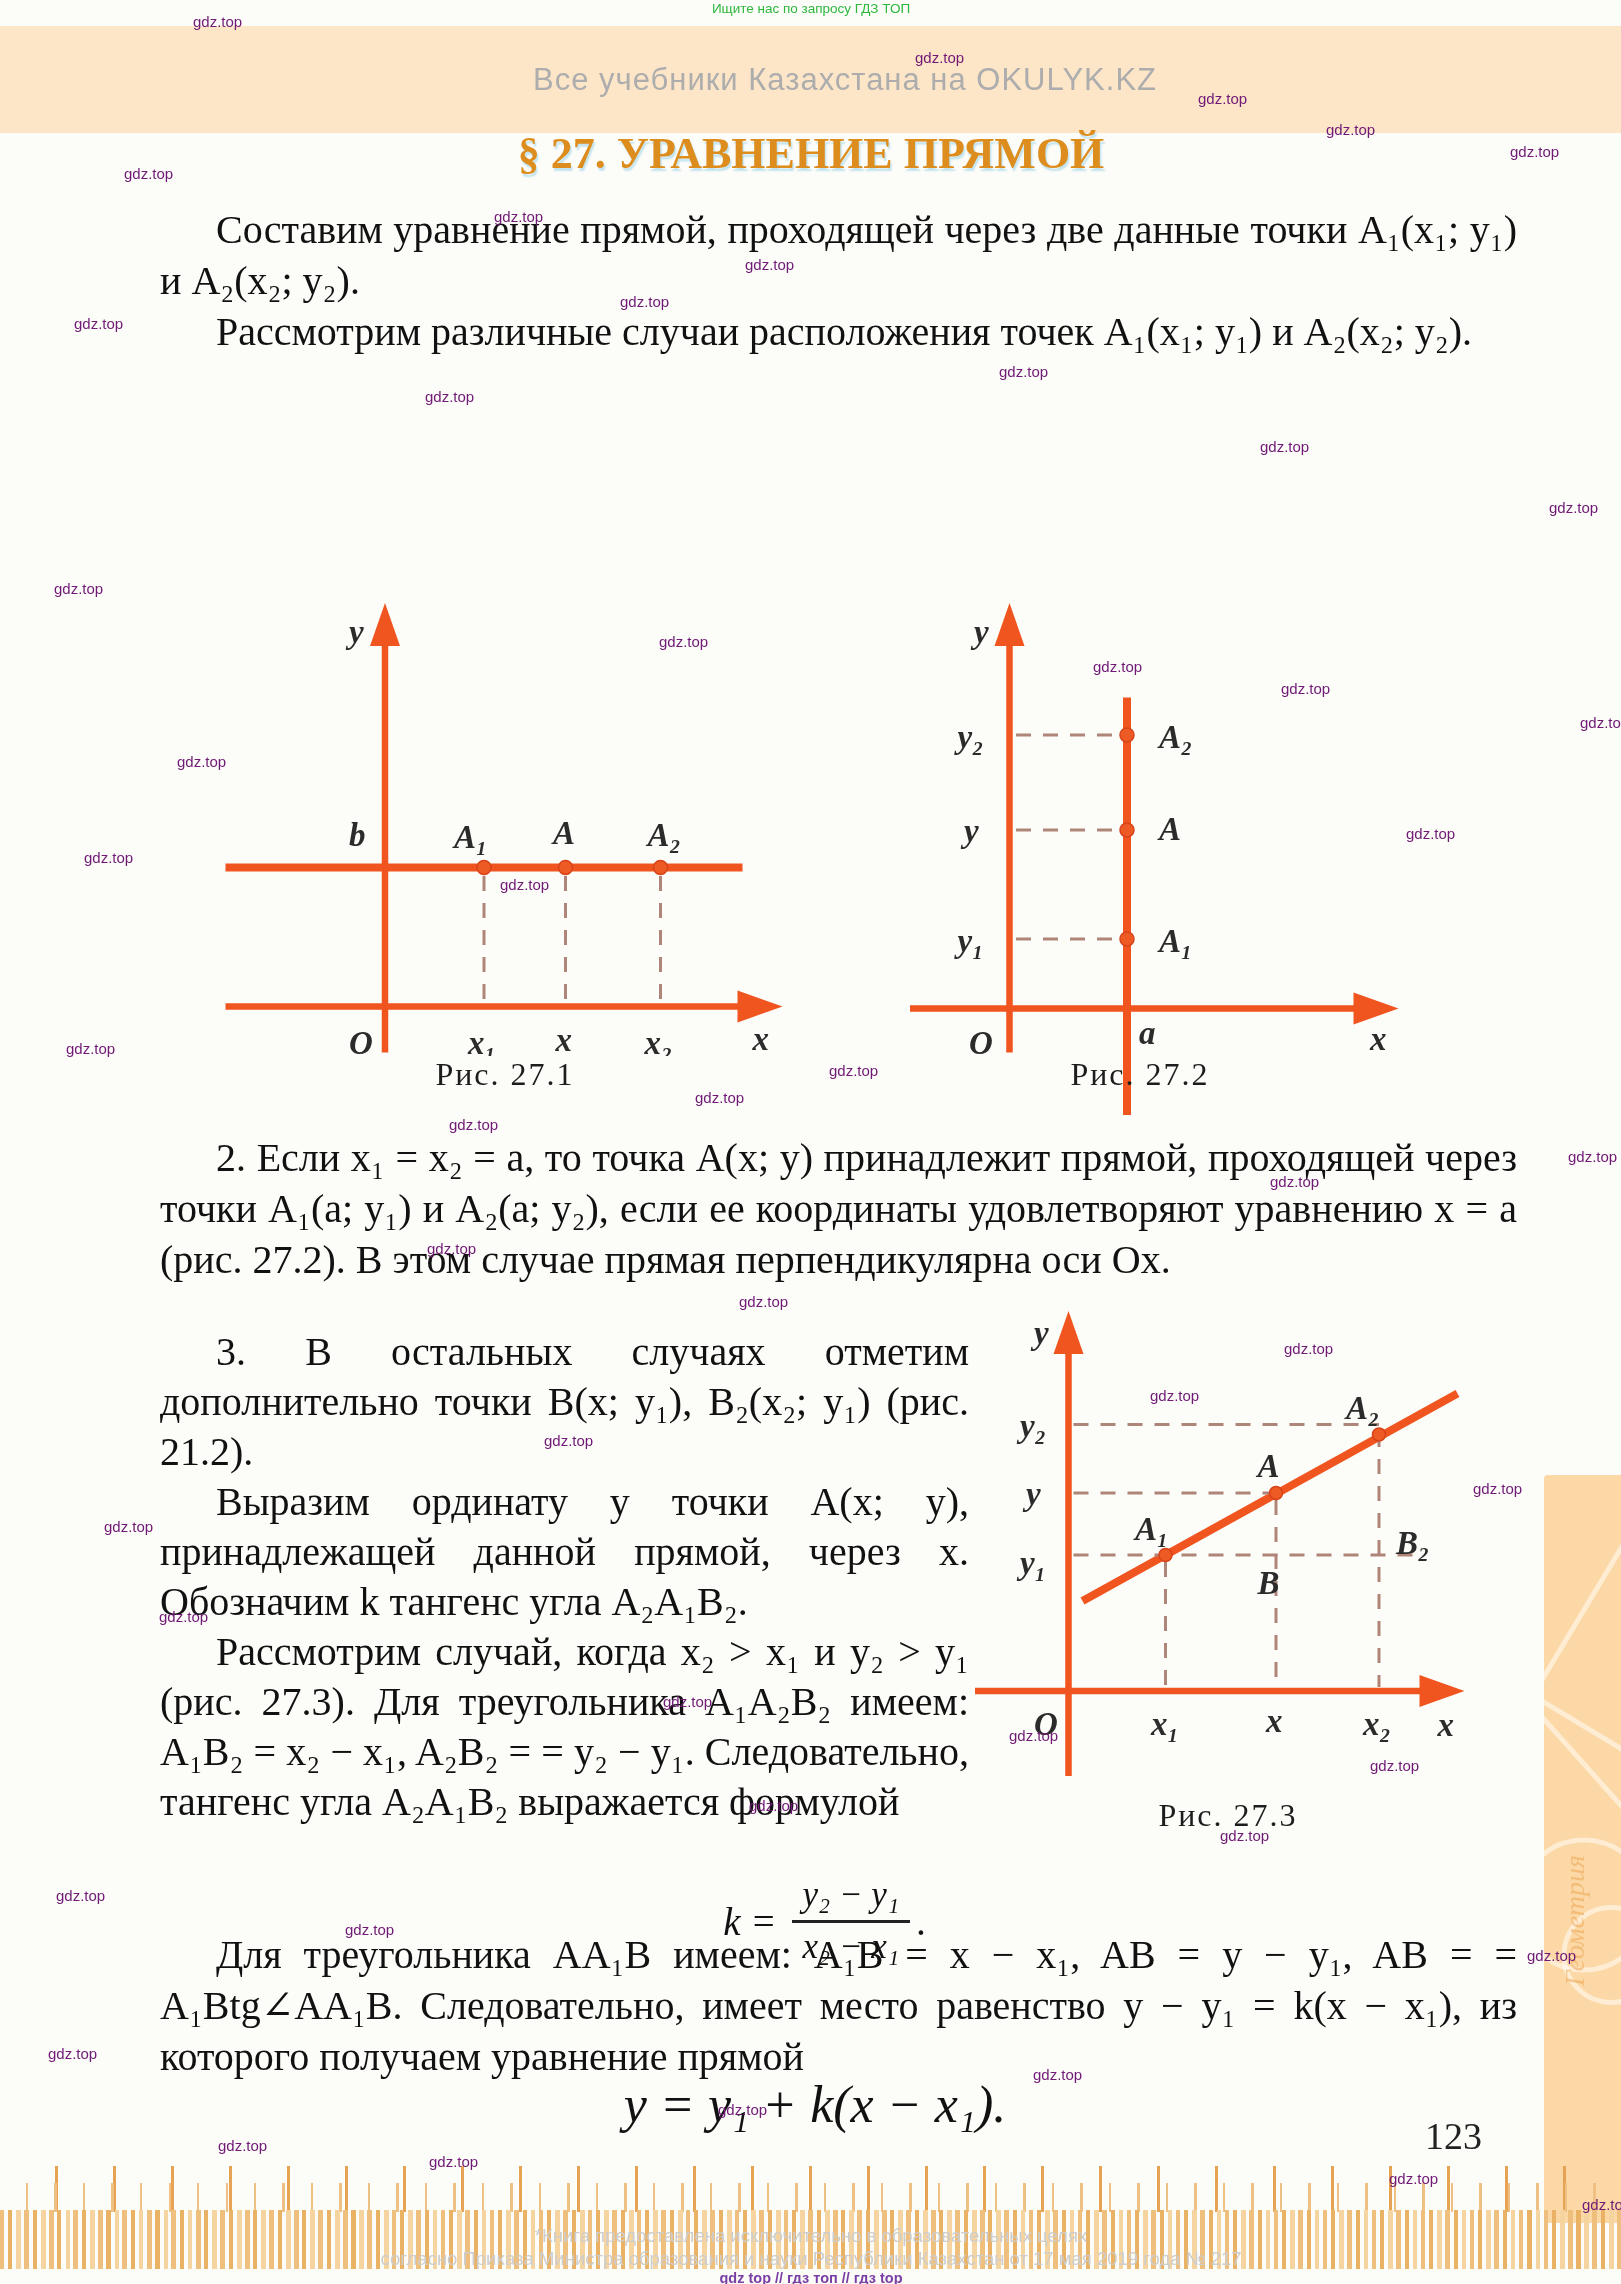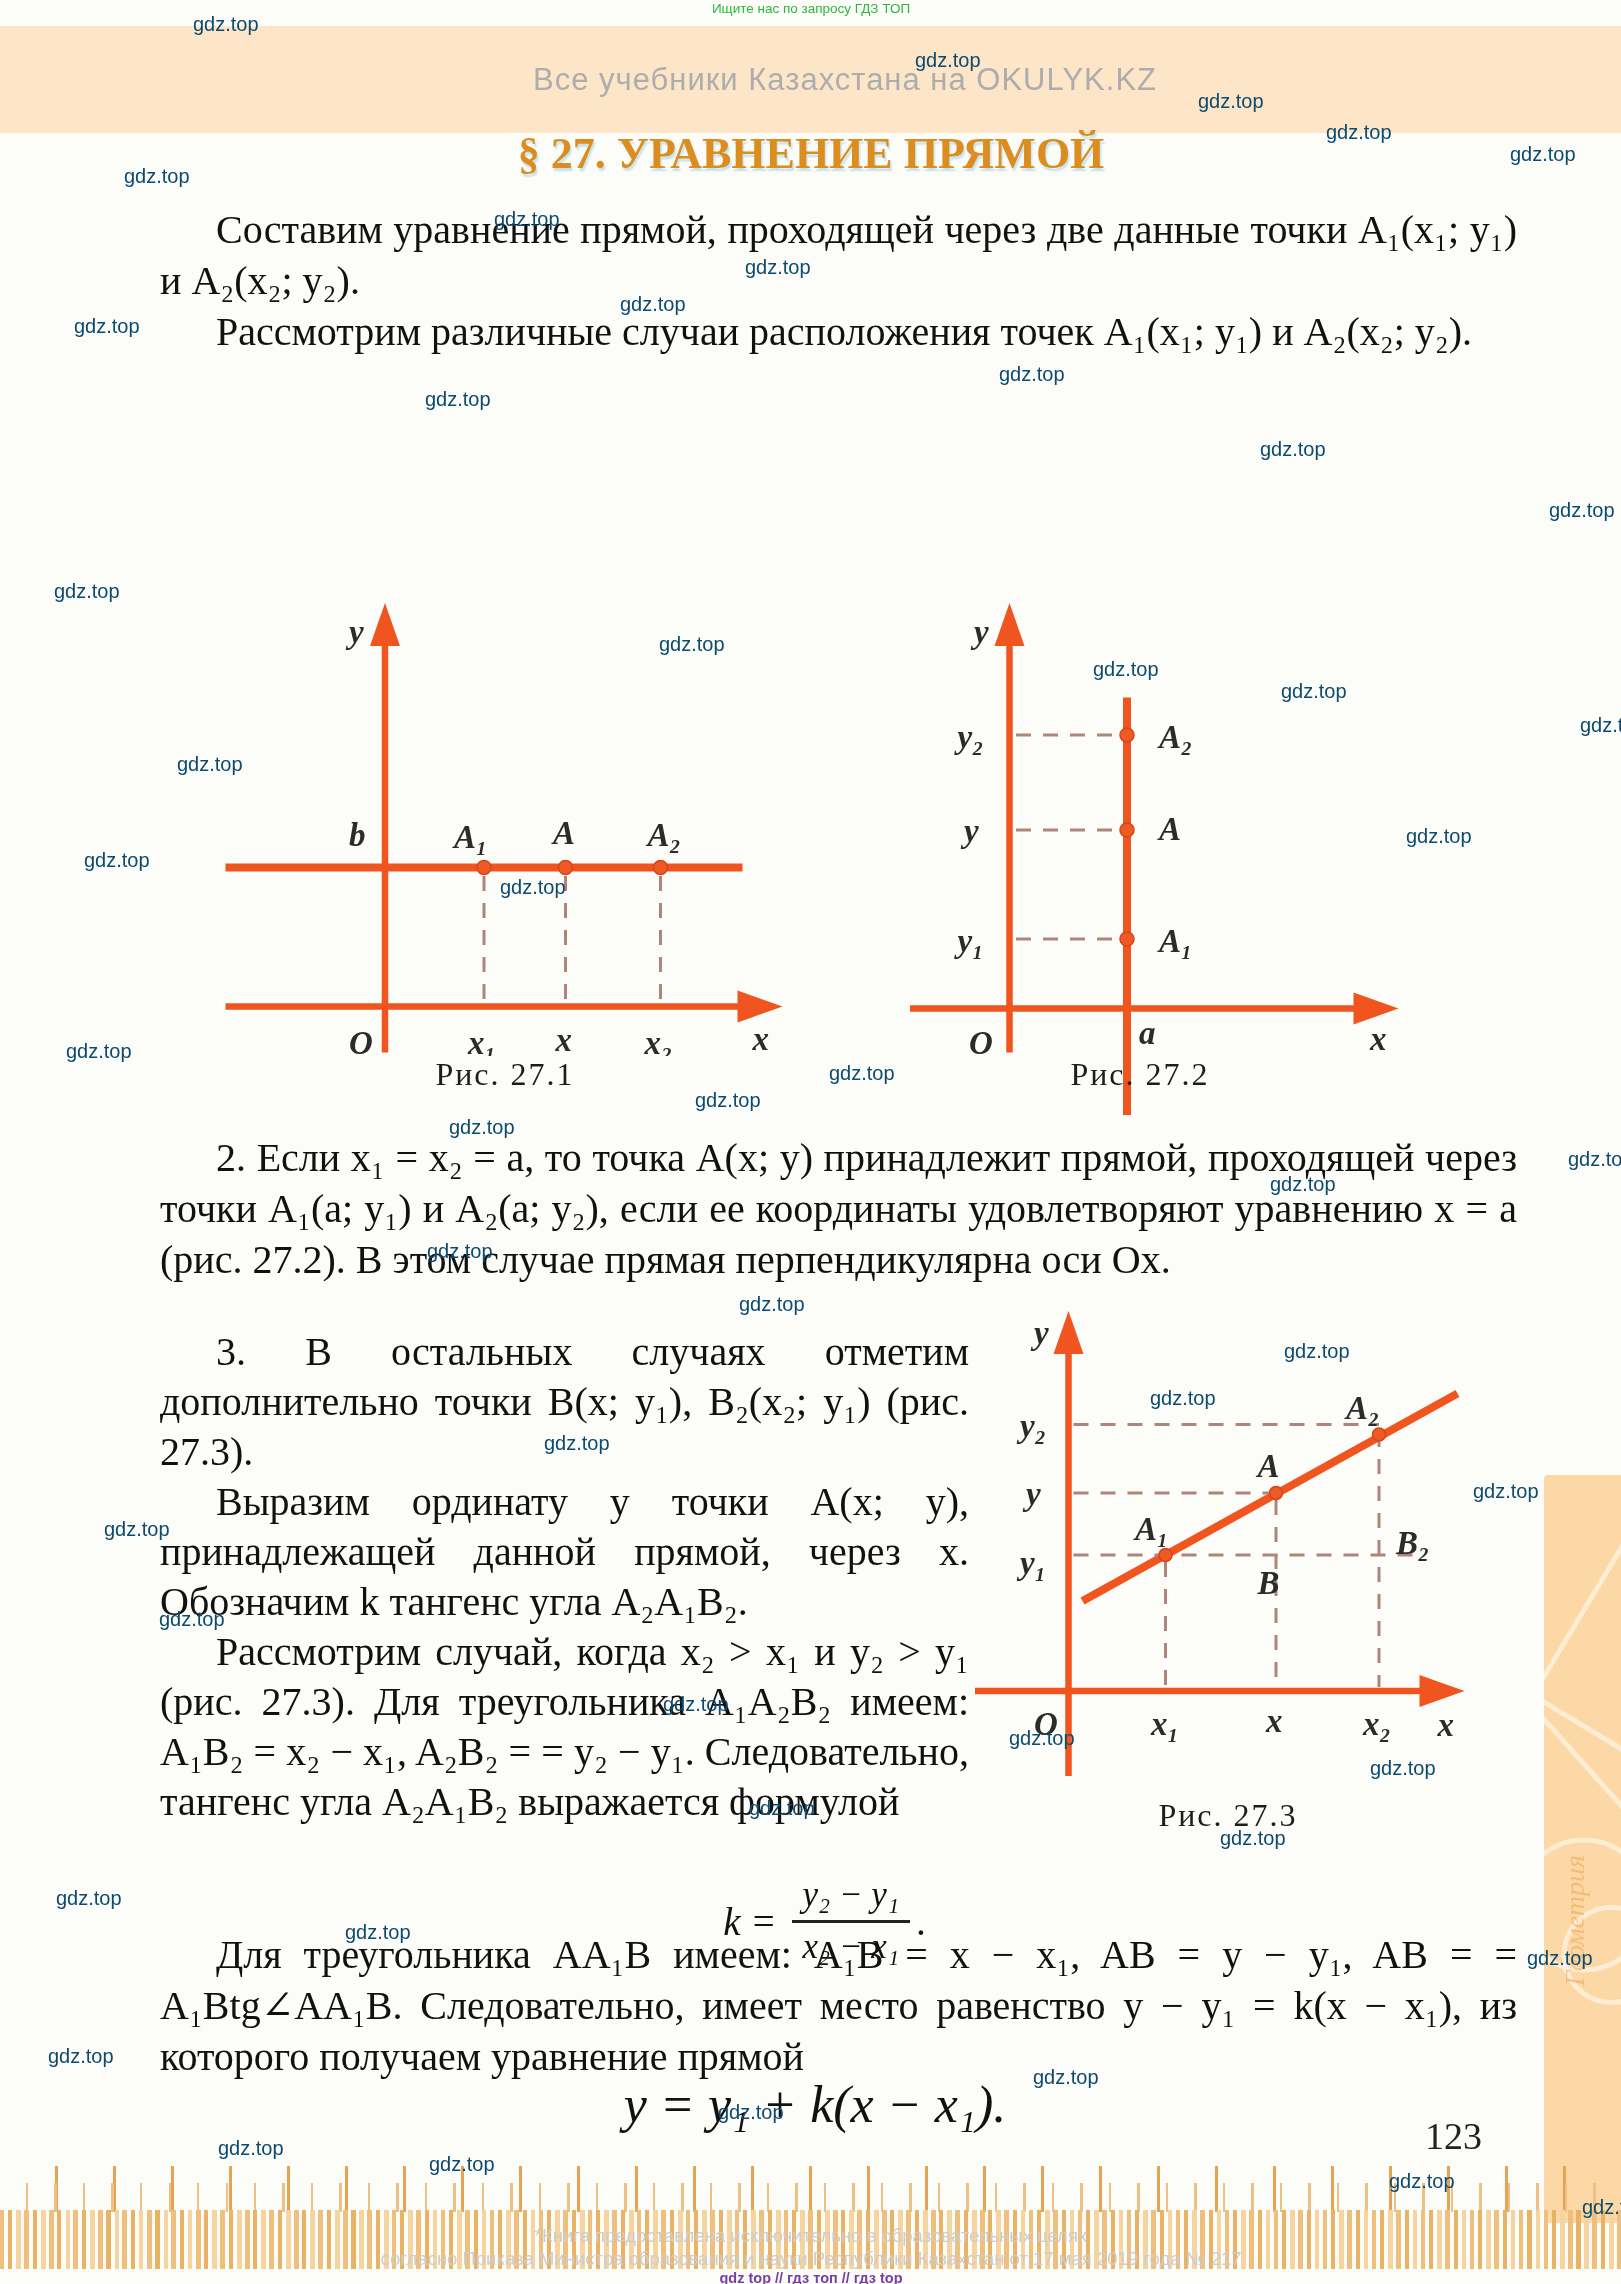--- a/index.html
+++ b/index.html
@@ -104,21 +104,21 @@
   #footer1{top:2225px;font-size:18.5px}
   #footer2{top:2248px;font-size:18.5px}
   .footer-tiny{
     position:absolute;left:0;top:2270px;width:100%;text-align:center;z-index:3;
     font-family:"Liberation Sans","DejaVu Sans",sans-serif;
     font-size:14.5px;font-weight:bold;color:#7a3fa5;
   }
   .wm{
     position:absolute;z-index:5;white-space:nowrap;
     font-family:"Liberation Sans","DejaVu Sans",sans-serif;
-    font-size:20px;color:#0c4a6e;
+    font-size:15px;color:#701a75;
   }
 </style>
 </head>
 <body>
 
 <div class="top-notice">Ищите нас по запросу ГДЗ ТОП</div>
 
 <div class="banner">
   <span>Все учебники Казахстана на OKULYK.KZ</span>
 </div>
@@ -178,21 +178,21 @@
   <text x="458" y="888">a</text>
   <text x="920" y="900">x</text>
 </svg>
 <div class="caption" id="cap2">Рис. 27.2</div>
 
 <div class="textblock" id="block-b">
   <p>2. Если x₁ = x₂ = a, то точка A(x; y) принадлежит прямой, проходящей через точки A₁(a; y₁) и A₂(a; y₂), если ее координаты удовлетворяют уравнению x = a (рис. 27.2). В этом случае прямая перпендикулярна оси Ox.</p>
 </div>
 
 <div class="col-left">
-  <p>3. В остальных случаях отметим дополнительно точки B(x; y₁), B₂(x₂; y₁) (рис. 27.3).</p>
+  <p>3. В остальных случаях отметим дополнительно точки B(x; y₁), B₂(x₂; y₁) (рис. 21.2).</p>
   <p>Выразим ординату y точки A(x; y), принадлежащей данной прямой, через x. Обозначим k тангенс угла A₂A₁B₂.</p>
   <p>Рассмотрим случай, когда x₂ &gt; x₁ и y₂ &gt; y₁ (рис. 27.3). Для треугольника A₁A₂B₂ имеем: A₁B₂ = x₂ − x₁, A₂B₂ = = y₂ − y₁. Следовательно, тангенс угла A₂A₁B₂ выражается формулой</p>
 </div>
 
 <svg id="fig3" class="fig" width="560" height="500" viewBox="0 0 1120 1000">
   <line class="axis" x1="197" y1="100" x2="197" y2="950"></line>
   <polygon class="arrow" points="197,20 167,106 227,106"></polygon>
   <line class="axis" x1="10" y1="780" x2="905" y2="780"></line>
   <polygon class="arrow" points="989,780 899,748 899,812"></polygon>
   <line class="mainline" x1="225" y1="600" x2="975" y2="185"></line>

